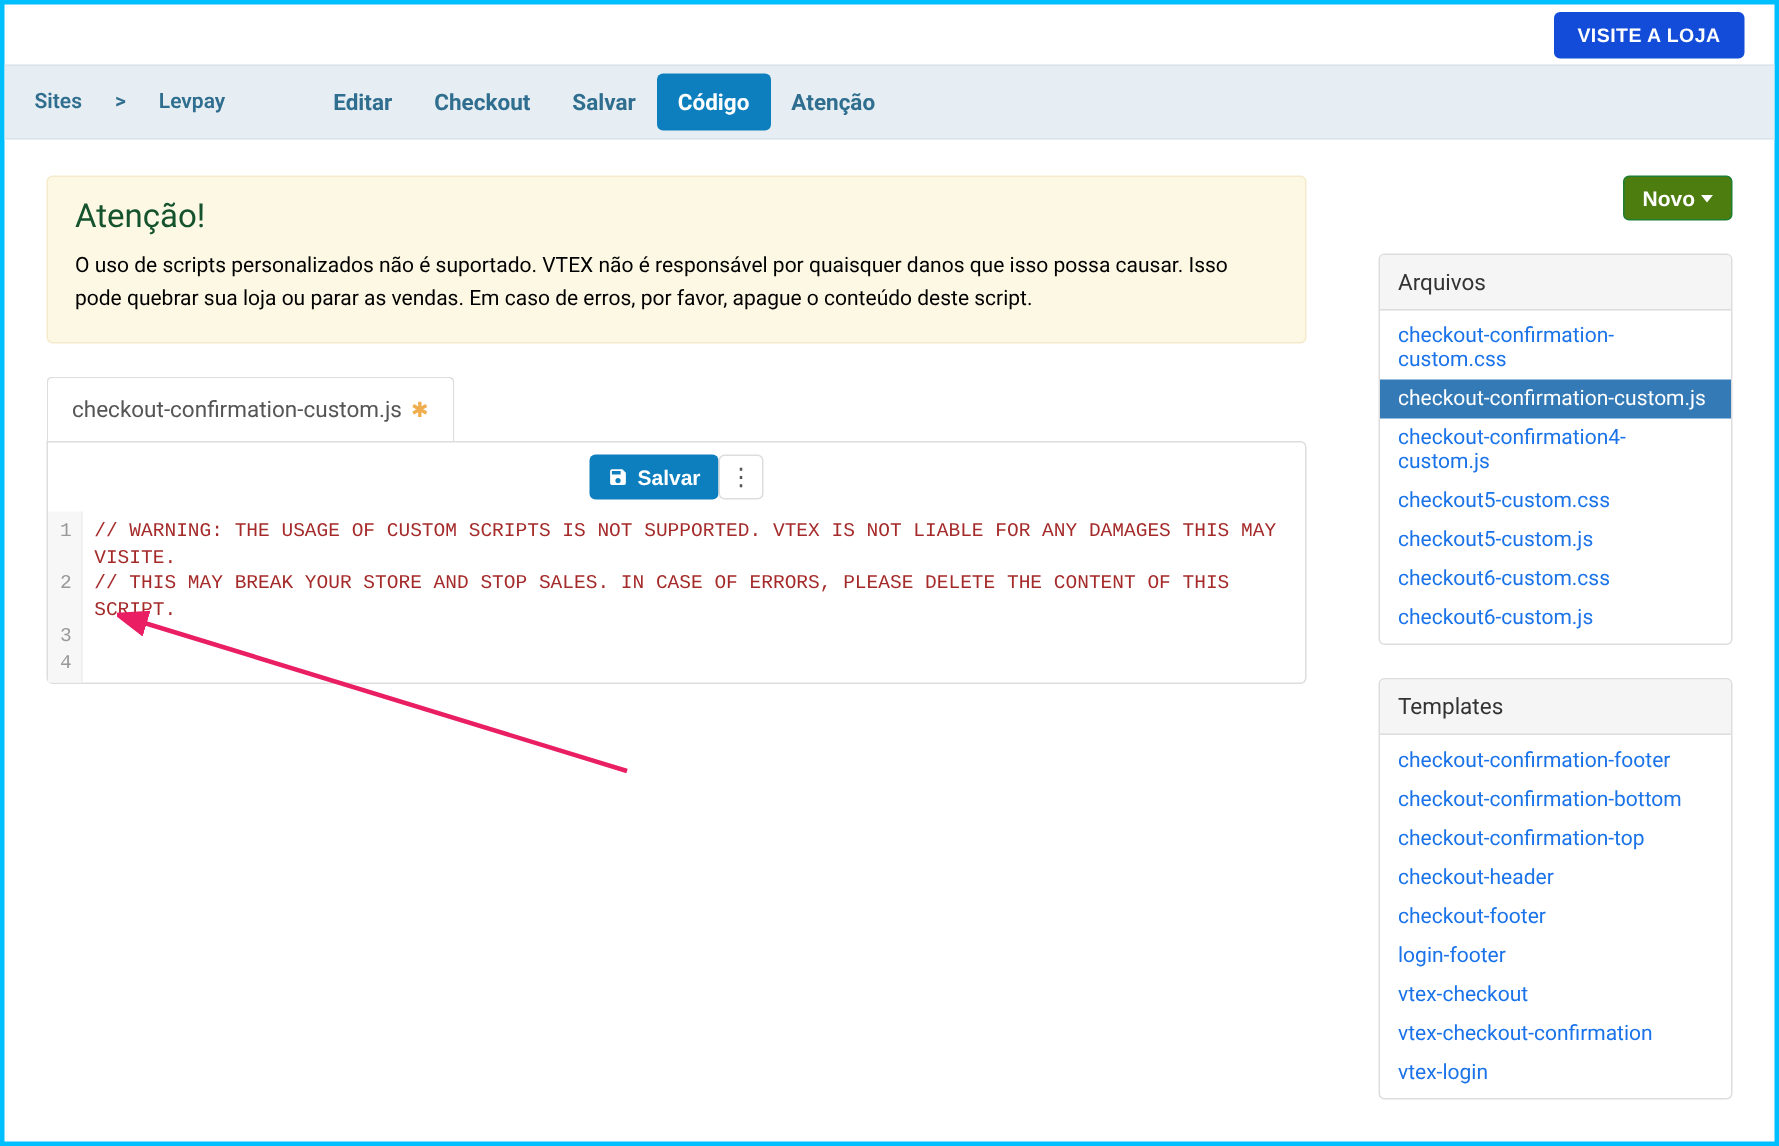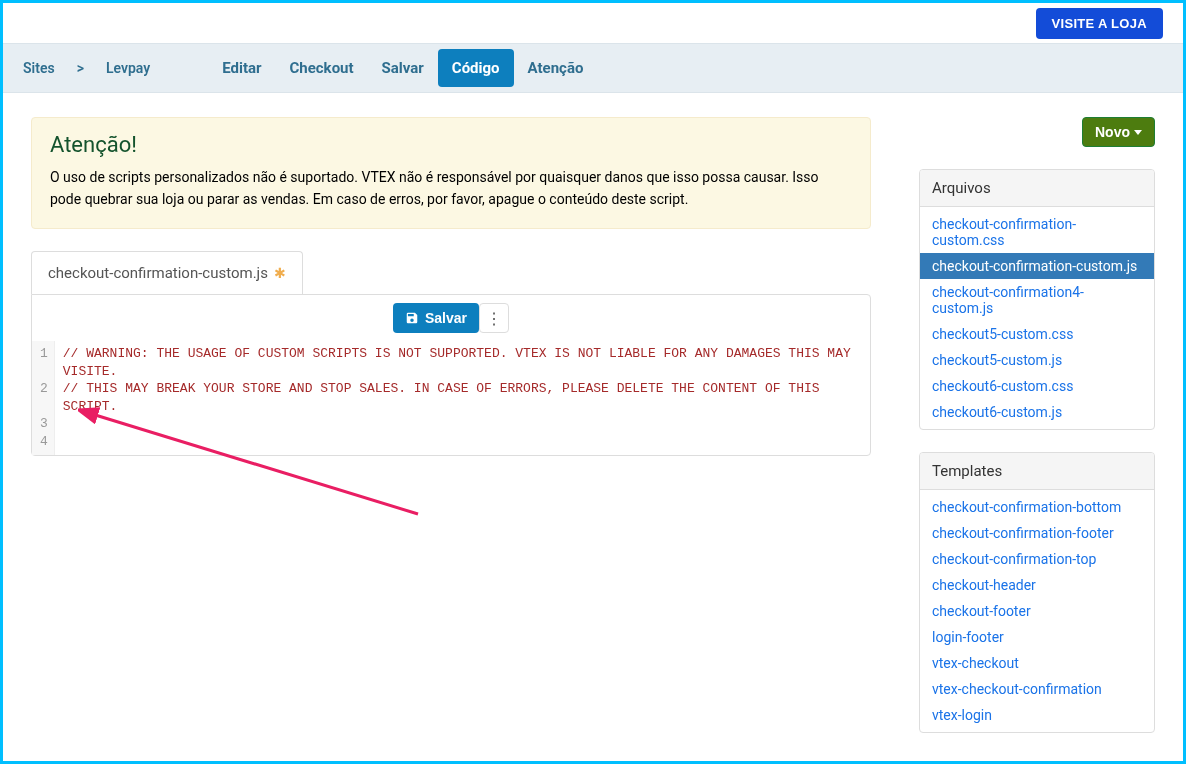--- a/index.html
+++ b/index.html
@@ -116,22 +116,22 @@
           <div class="file-item">checkout5-custom.css</div>
           <div class="file-item">checkout5-custom.js</div>
           <div class="file-item">checkout6-custom.css</div>
           <div class="file-item">checkout6-custom.js</div>
         </div>
     </div>
 
     <div class="panel">
       <div class="panel-head">Templates</div>
       <div class="panel-body" id="templates-list">
+          <div class="file-item">checkout-confirmation-footer</div>
           <div class="file-item">checkout-confirmation-bottom</div>
-          <div class="file-item">checkout-confirmation-footer</div>
           <div class="file-item">checkout-confirmation-top</div>
           <div class="file-item">checkout-header</div>
           <div class="file-item">checkout-footer</div>
           <div class="file-item">login-footer</div>
           <div class="file-item">vtex-checkout</div>
           <div class="file-item">vtex-checkout-confirmation</div>
           <div class="file-item">vtex-login</div>
         </div>
     </div>
   </div>

